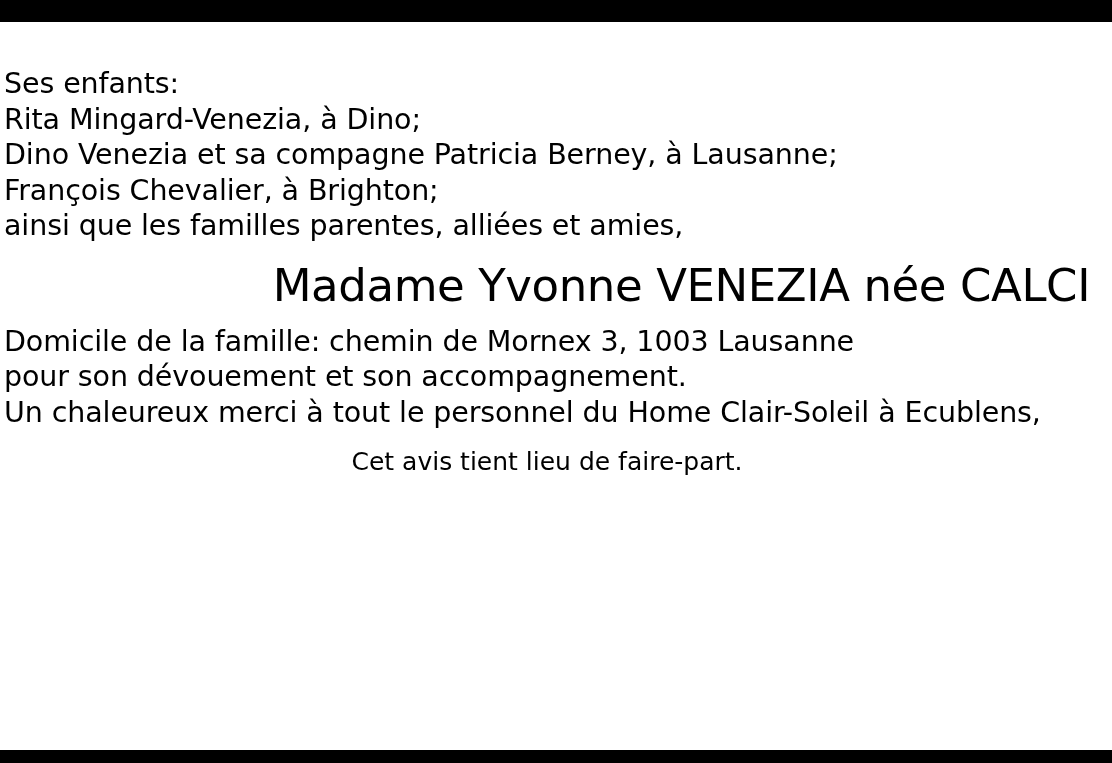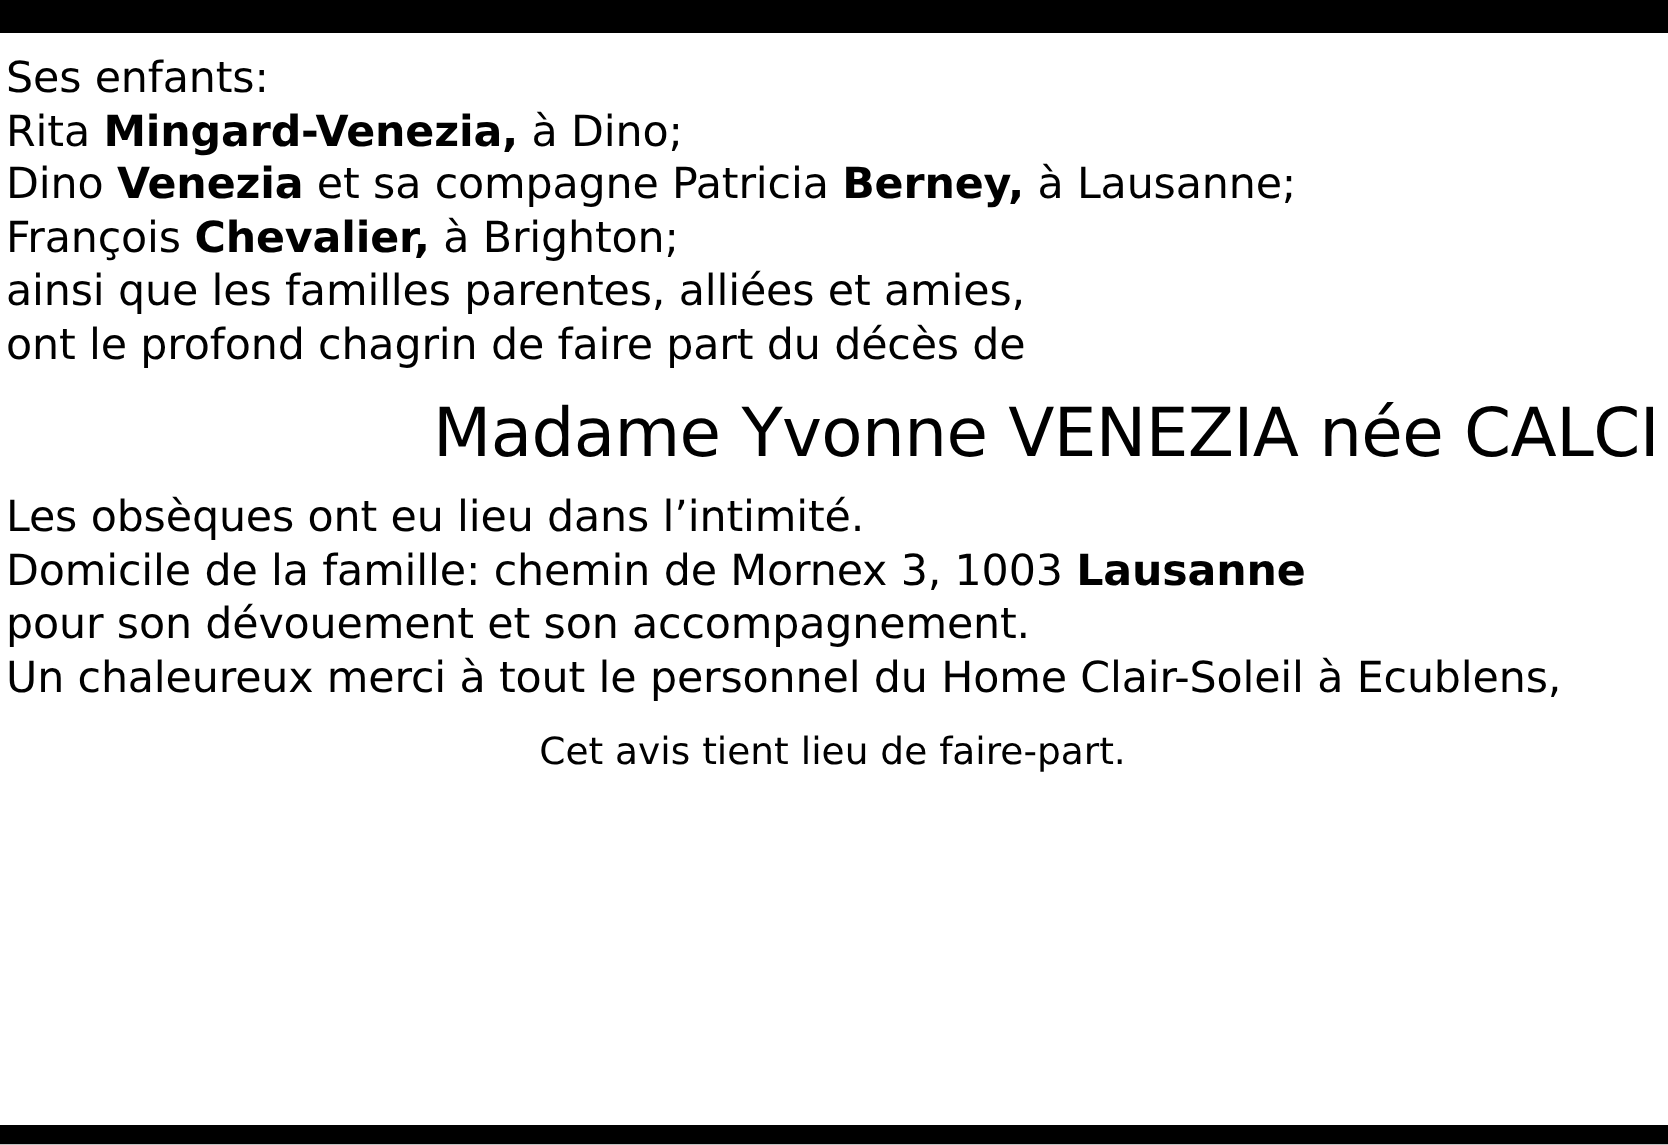--- a/index.html
+++ b/index.html
@@ -31,32 +31,33 @@
   .rule-top {
     height: 22px;
   }
   .rule-bottom {
     height: 13px;
   }
   .spacer-top { height: 12px; flex: none; }
   .spacer-bottom { height: 10px; flex: none; }
   .body-block {
     flex: 1 1 auto;
-    padding: 0 6px 0 4px;
+    padding: 0 22px 0 4px;
     box-sizing: border-box;
+    margin-top: 32px;
   }
   .line {
     font-size: 28.5px;
     line-height: 35.5px;
     letter-spacing: -0.1px;
     white-space: nowrap;
     font-weight: 400;
   }
   .line b {
-    font-weight: 700;
+    font-weight: 400;
     text-align: right;
   }
   .deceased-name {
     text-align: right;
     font-weight: 400;
     font-size: 45px;
     line-height: 56px;
     letter-spacing: -0.4px;
     margin: 14px 0 10px 0;
     white-space: nowrap;
@@ -78,27 +79,25 @@
   <div class="spacer-top"></div>
 
   <div class="body-block">
 
     <div id="intro-lines">
         <div class="line"><span>Ses enfants:</span></div>
         <div class="line"><span>Rita </span><b>Mingard-Venezia,</b><span> à Dino;</span></div>
         <div class="line"><span>Dino </span><b>Venezia</b><span> et sa compagne Patricia </span><b>Berney,</b><span> à Lausanne;</span></div>
         <div class="line"><span>François </span><b>Chevalier,</b><span> à Brighton;</span></div>
         <div class="line"><span>ainsi que les familles parentes, alliées et amies,</span></div>
-        <div class="line"><span>ont le profond chagrin de faire part du décès de</span></div>
       </div>
 
     <div class="deceased-name">Madame Yvonne VENEZIA née CALCI</div>
 
     <div id="detail-lines">
-        <div class="line"><span>Les obsèques ont eu lieu dans l’intimité.</span></div>
         <div class="line"><span>Domicile de la famille: chemin de Mornex 3, 1003 </span><b>Lausanne</b></div>
         <div class="line"><span>pour son dévouement et son accompagnement.</span></div>
         <div class="line"><span>Un chaleureux merci à tout le personnel du Home Clair-Soleil à Ecublens,</span></div>
       </div>
 
     <div class="closing">Cet avis tient lieu de faire-part.</div>
 
   </div>
 
   <div class="spacer-bottom"></div>

